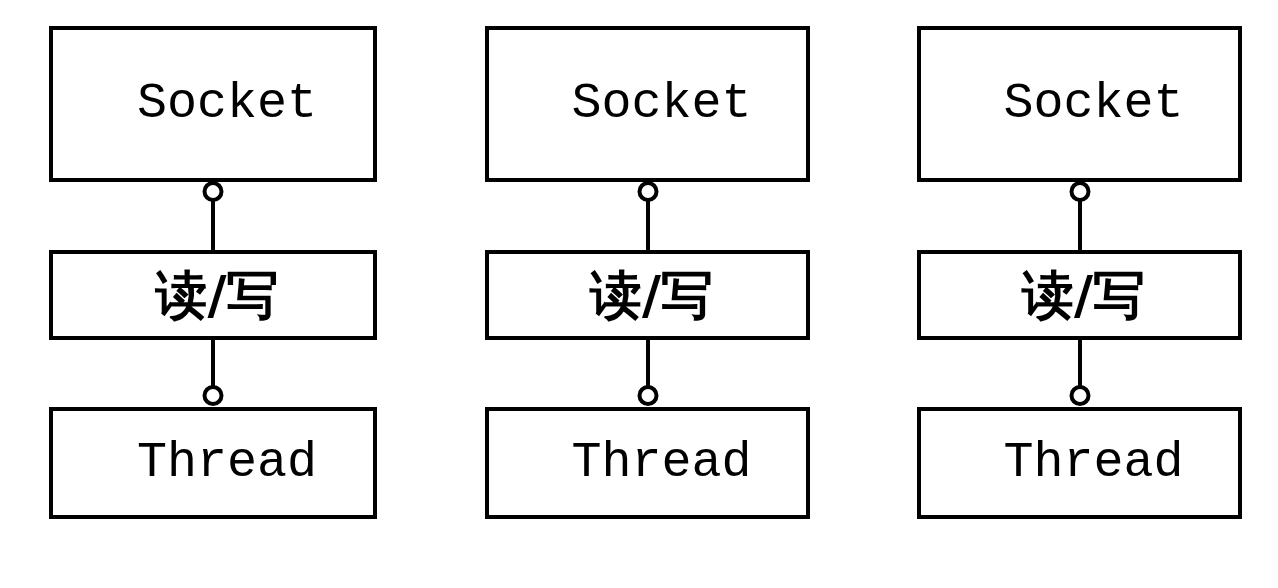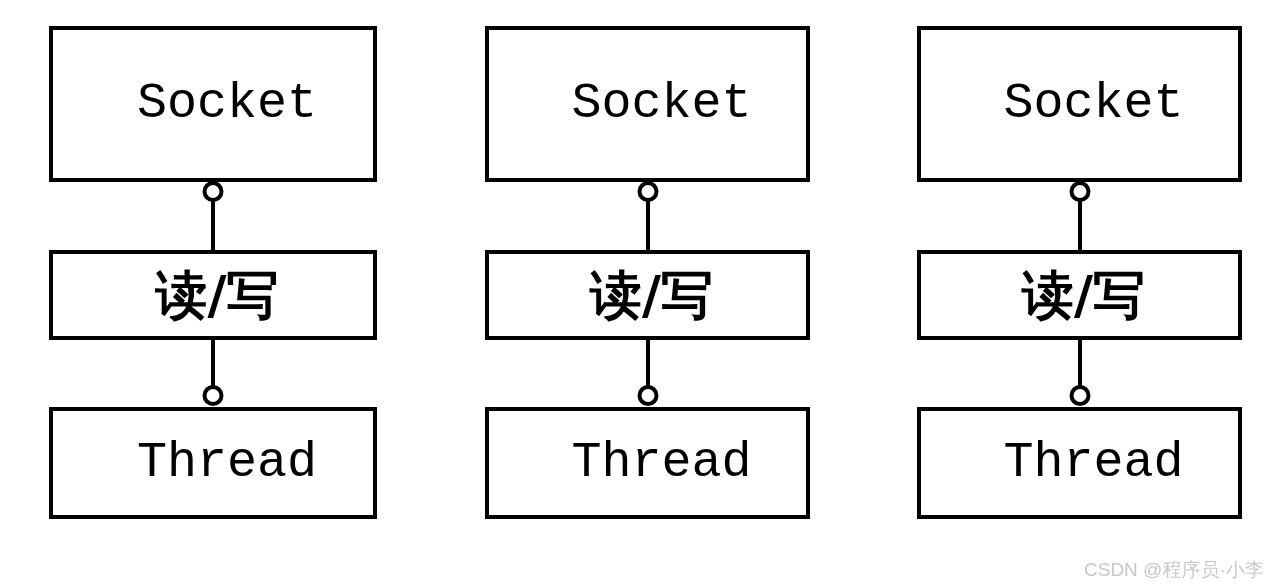--- a/index.html
+++ b/index.html
@@ -141,15 +141,14 @@
     <div class="box box-mid">
       <span class="cjk-label">读/写</span>
     </div>
     <span class="vline vline-bottom"></span>
     <span class="circle circle-bottom"></span>
     <div class="box box-bottom">
       <span class="mono-label">Thread</span>
     </div>
   </div>
 
-  <div class="watermark">CSDN @程序员·小李</div>
 
 </div>
 
 </body></html>

